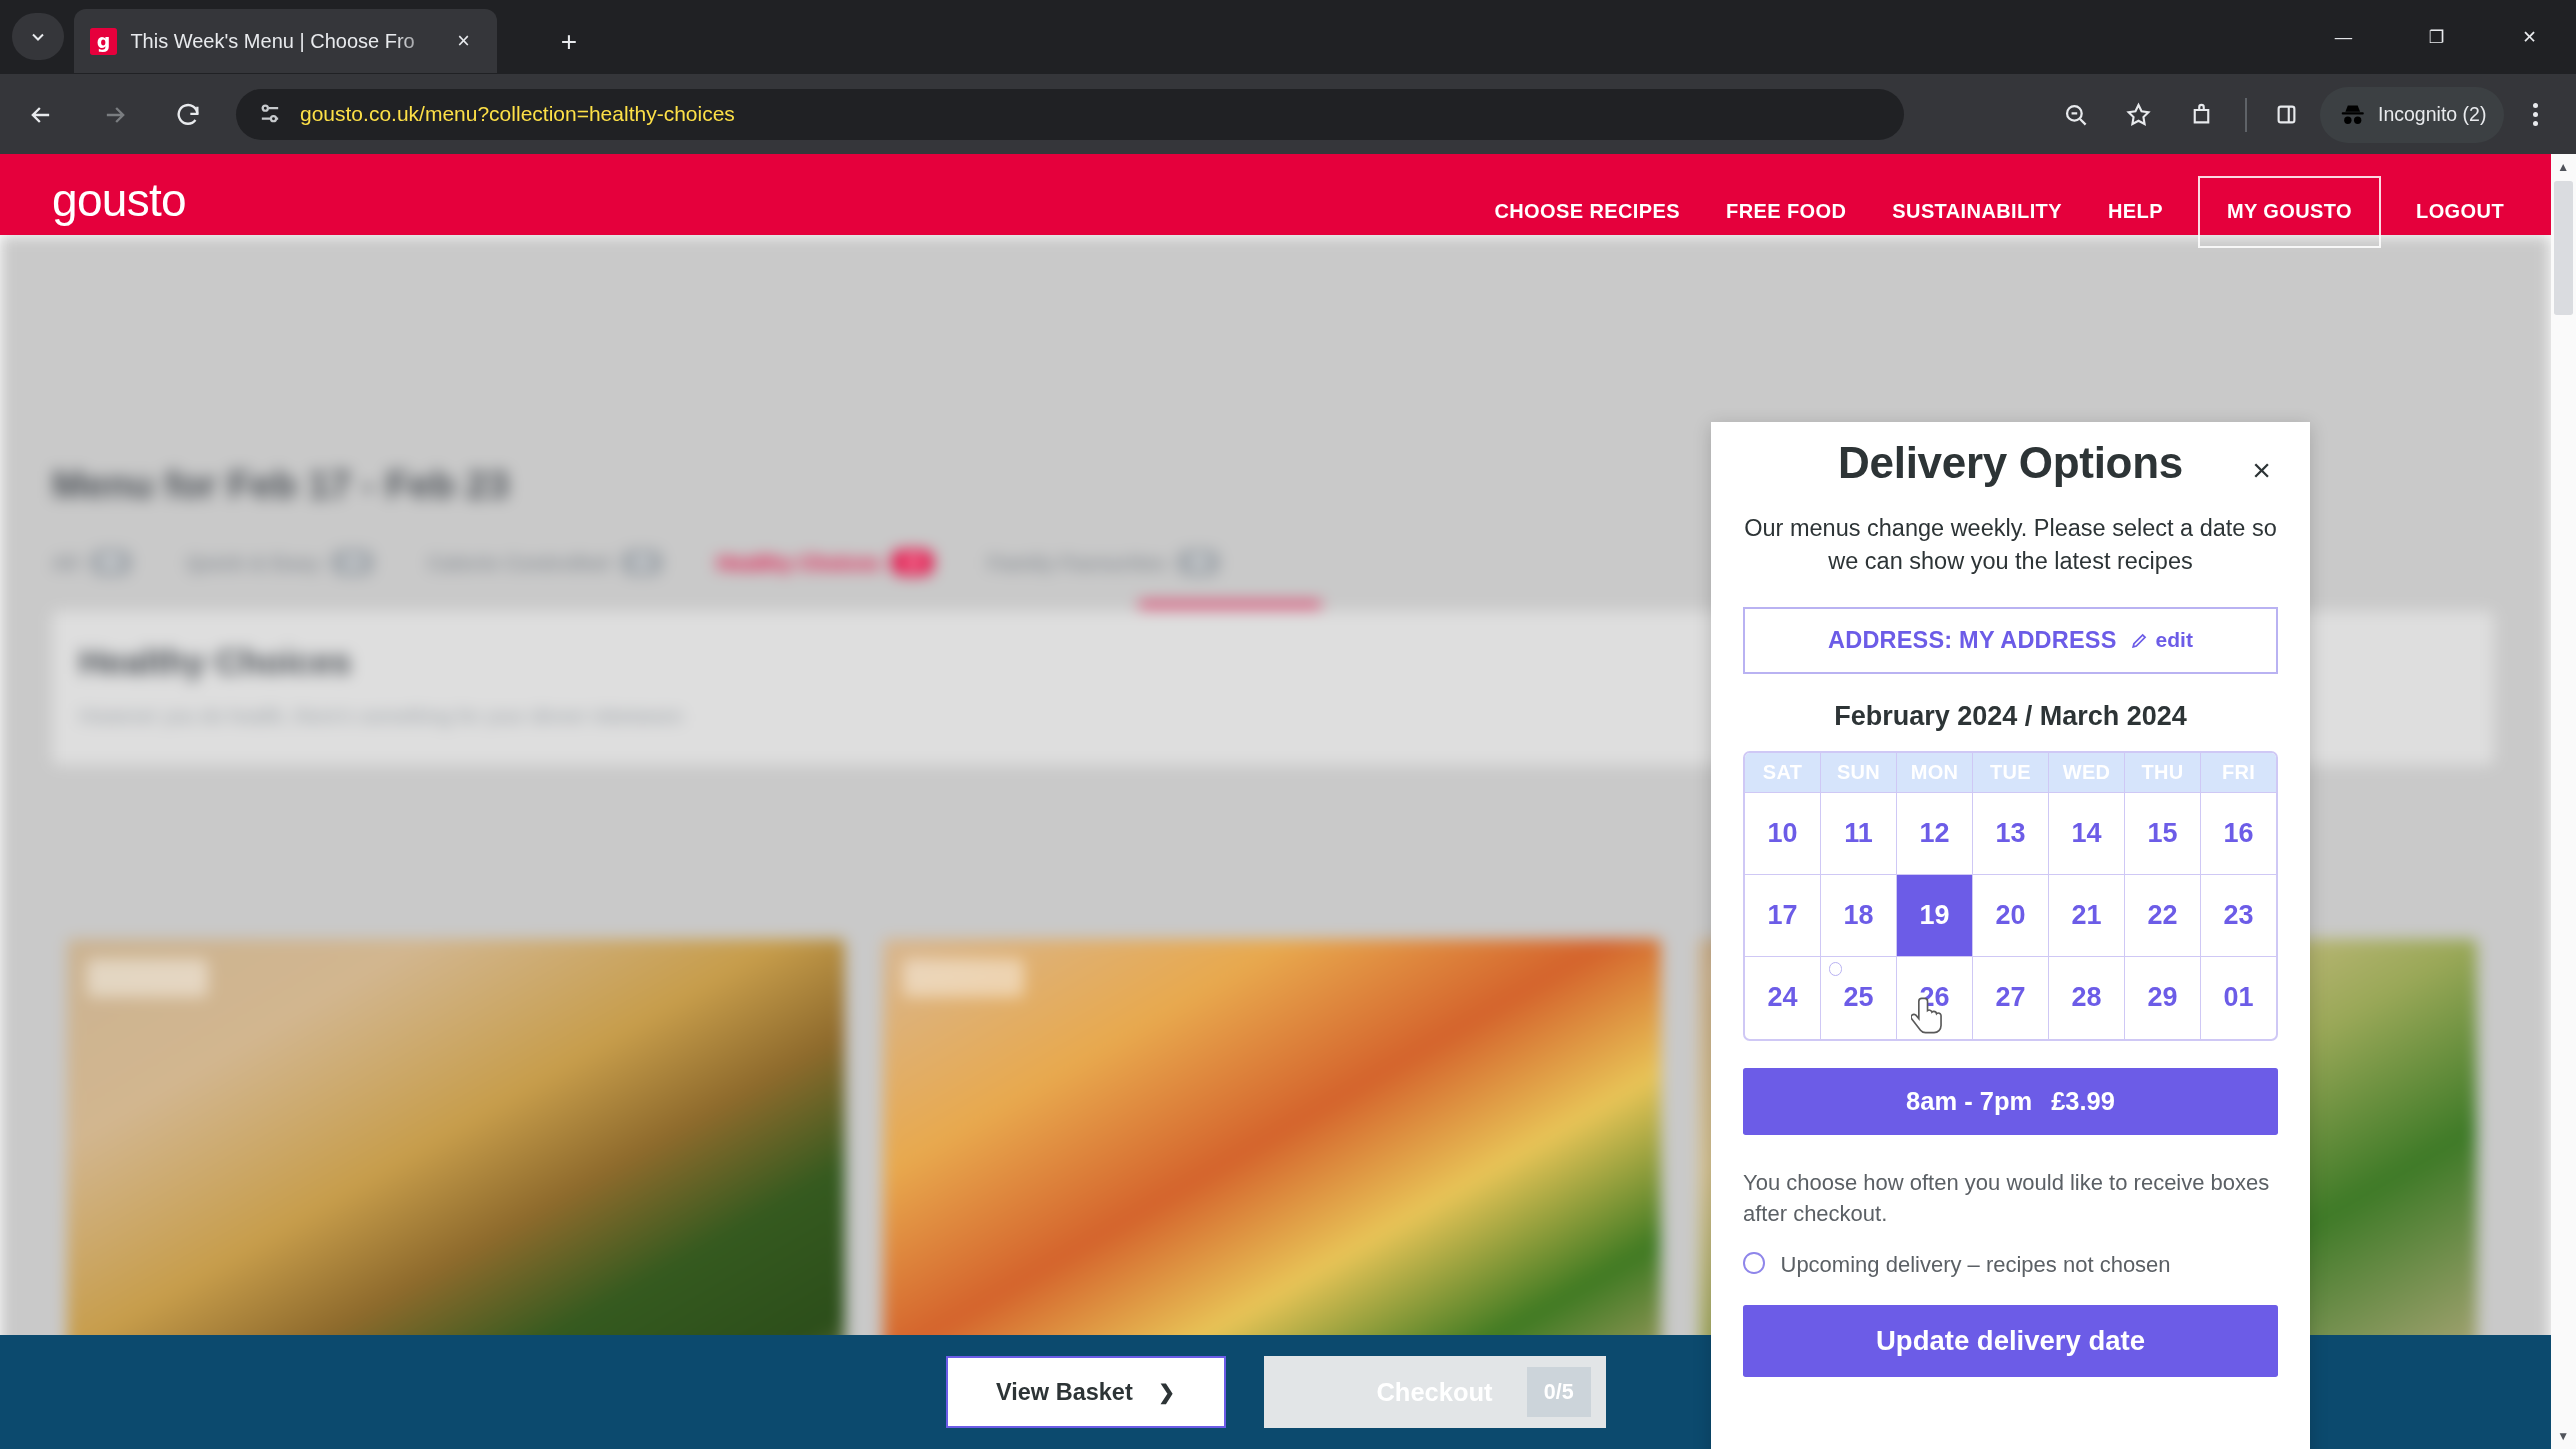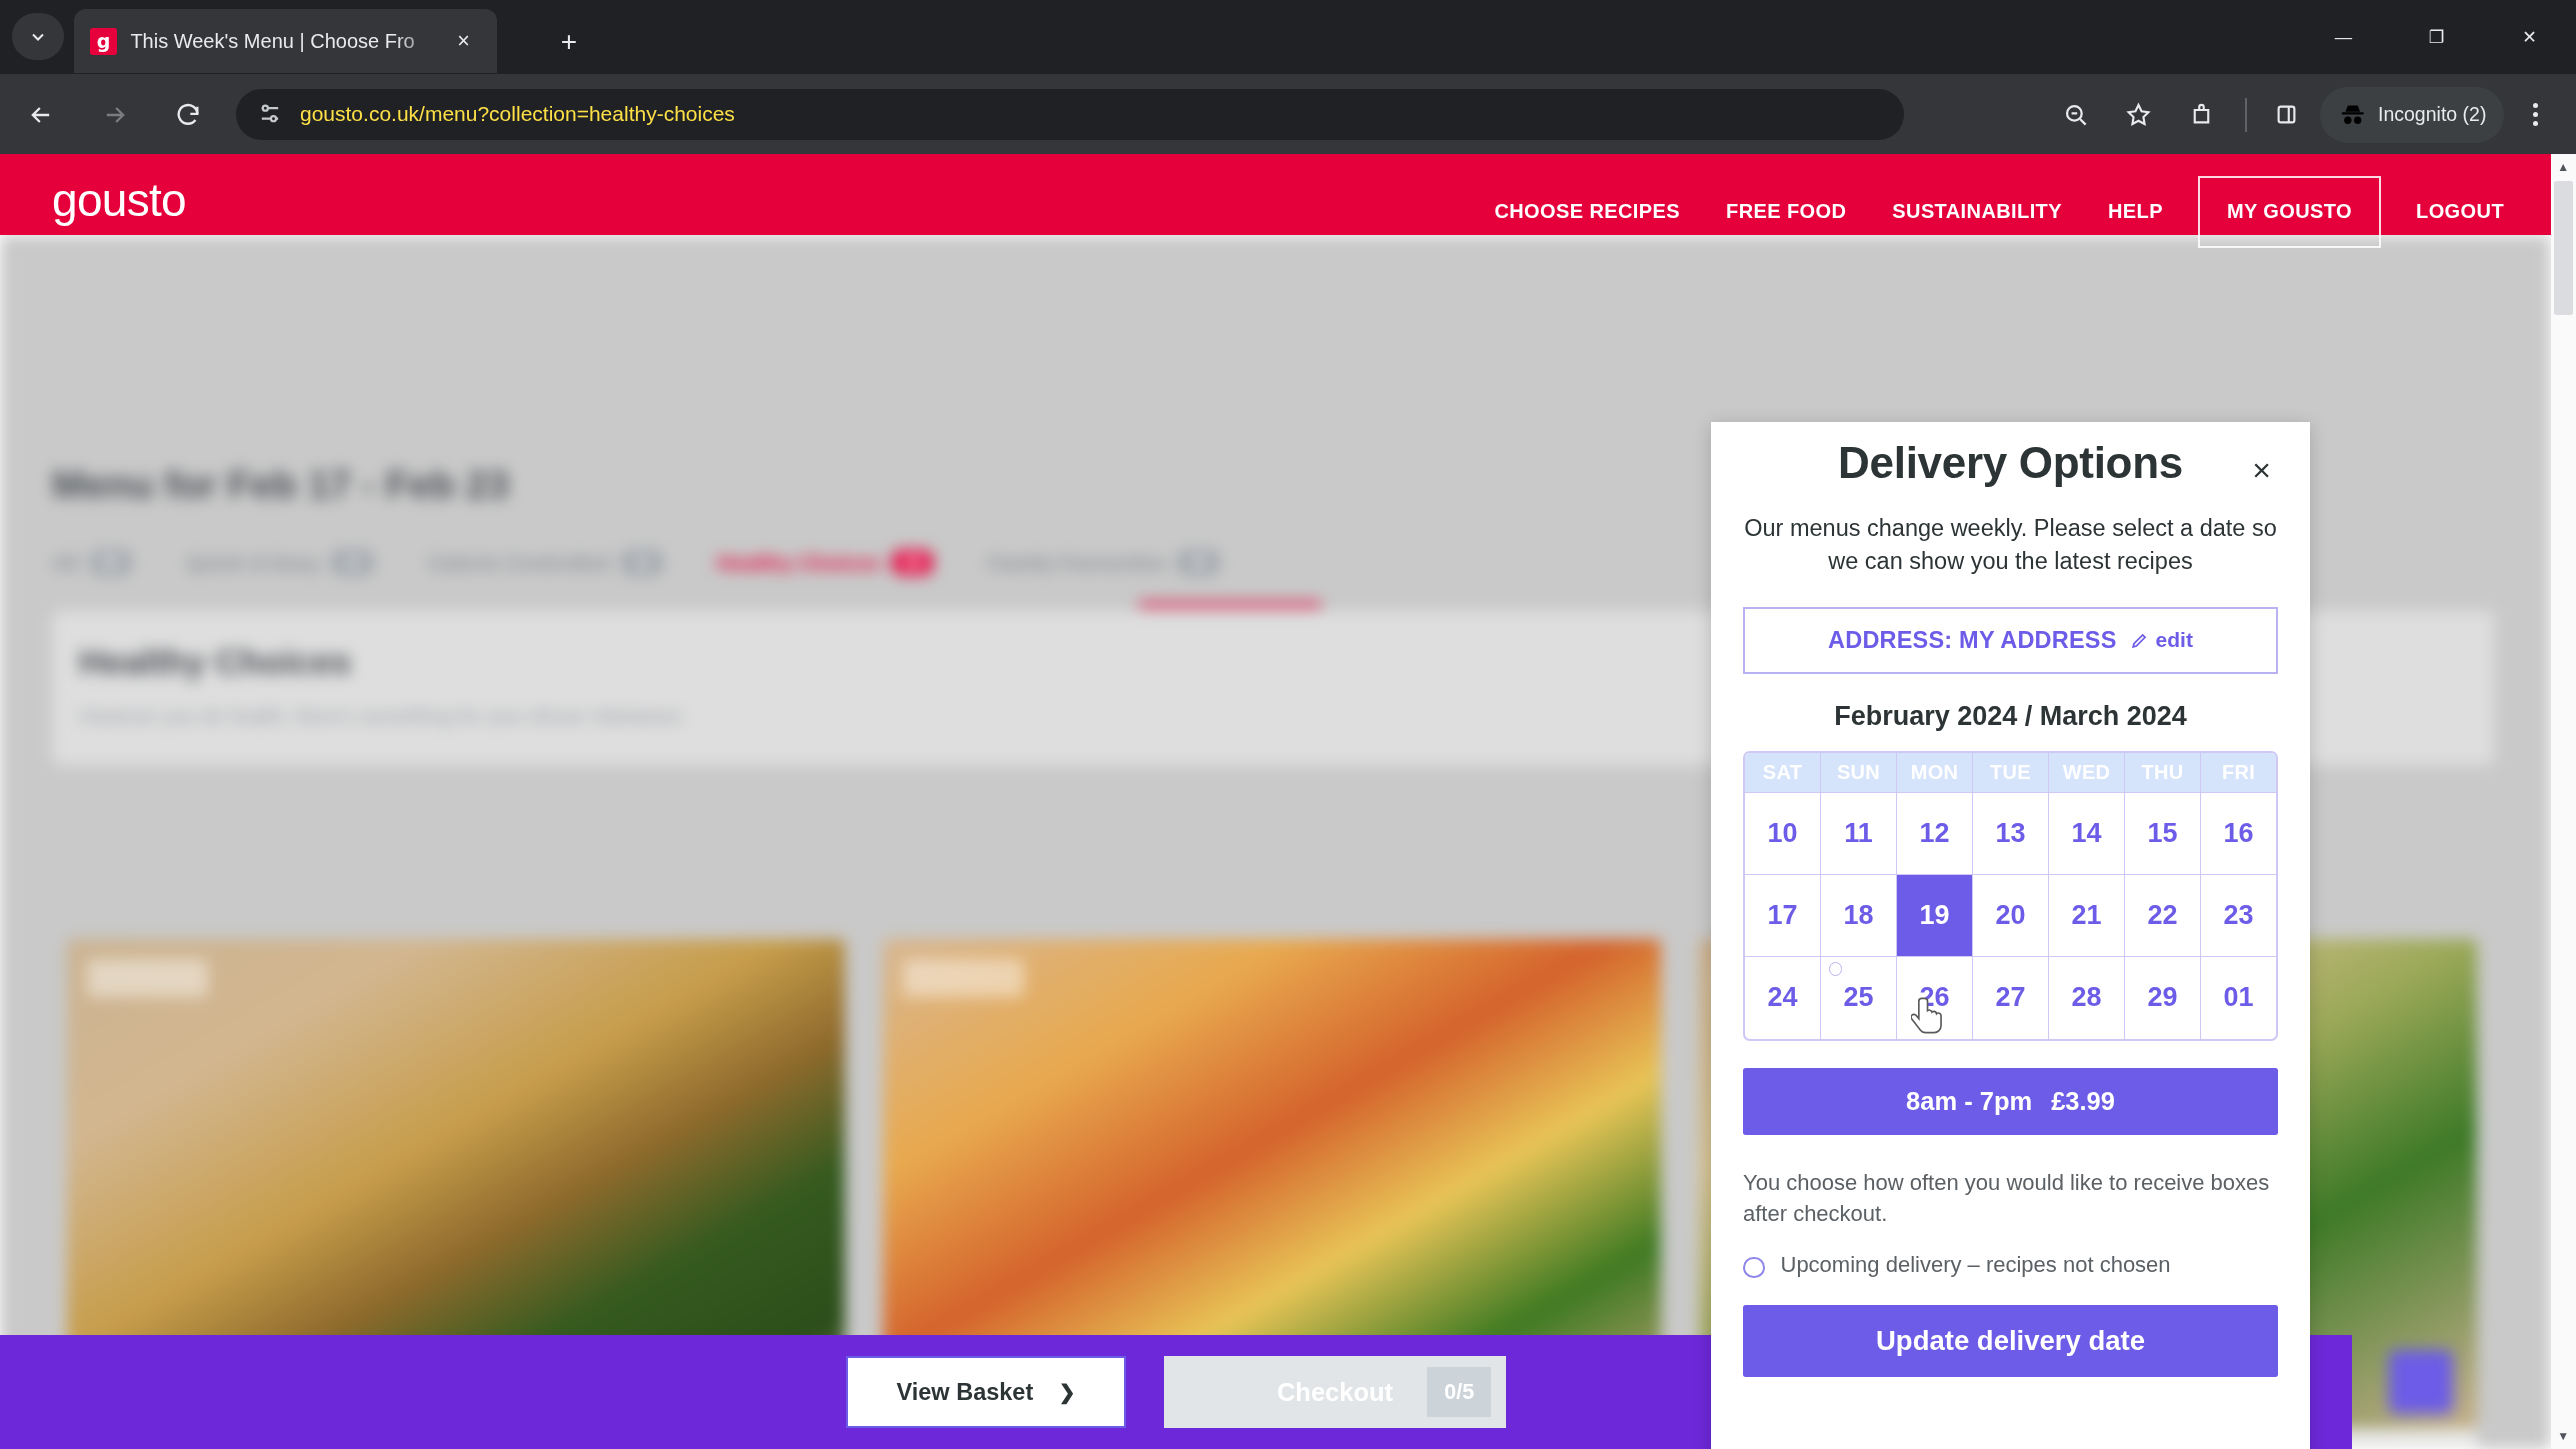--- a/index.html
+++ b/index.html
@@ -158,22 +158,22 @@
   .pb-img .tag { position: absolute; left: 20px; top: 20px; width: 121px; height: 38px; background: rgba(255,255,255,.45); border-radius: 5.4px;}
   .pb-img .fav { position: absolute; right: 24px; bottom: 14.8px; width: 64px; height: 64px; background: #6c5ce7; border-radius: 6.7px; }
   .pb-meta { height: 161px; background: #e9e9e9; padding: 27px; }
 
   .img-a { background: linear-gradient(150deg,#cbb392 0%,#d2b68f 22%,#c79d4b 44%,#8e6a2c 58%,#355a1f 72%,#2c4e1a 88%,#b9a886 100%); }
   .img-b { background: linear-gradient(150deg,#d7b690 0%,#e8a94e 25%,#d4632c 45%,#e8c457 62%,#3f7a22 80%,#caa87c 100%); }
   .img-c { background: linear-gradient(150deg,#cdb08c 0%,#d8c490 25%,#9aa858 48%,#3e7a27 68%,#c7b18c 100%); }
 
   
   .bottombar {
-    position: absolute; left: 0; bottom: 0; width: 2352px; height: 114px;
-    background: #6d28d9; z-index: 6; display: flex; align-items: center; justify-content: center;
+    position: absolute; left: 0; bottom: 0; width: 2551px; height: 114px;
+    background: #0c4a6e; z-index: 6; display: flex; align-items: center; justify-content: center;
   }
   .view-basket {
     width: 280px; height: 72px; background: #fff; border: 2.7px solid #6c5ce7;
     display: flex; align-items: center; justify-content: center; gap: 25.5px;
     color: #2d3436; font-size: 23.5px; font-weight: 700;
   }
   .view-basket .chev { font-size: 20px; }
   .checkout {
     width: 342px; height: 72px; background: #e2e5e7; margin-left: 38px;
     display: flex; align-items: center; justify-content: center;
@@ -246,21 +246,21 @@
     position: absolute; left: 1911px; top: 842px; width: 38px; height: 47px; z-index: 12;
     pointer-events: none;
   }
 
   .slot-btn {
     margin-top: 27px; height: 67px; background: #6c5ce7; color: #fff;
     display: flex; align-items: center; justify-content: center; gap: 19px;
     font-size: 25.5px; font-weight: 700; border-radius: 2.7px;
   }
   .freq-note { margin-top: 33px; font-size: 22px; line-height: 1.4; color: #5b6065; }
-  .radio-row { margin-top: 23px; display: flex; align-items: flex-end; gap: 16px; }
+  .radio-row { margin-top: 23px; display: flex; align-items: flex-start; gap: 16px; }
   .radio-row .rb { width: 21.5px; height: 21.5px; border: 2px solid #8f86ea; border-radius: 50%; flex: 0 0 auto; }
   .radio-row .lbl { font-size: 22px; color: #5b6065; }
   .update-btn {
     margin-top: 27px; height: 72px; background: #6c5ce7; color: #fff;
     display: flex; align-items: center; justify-content: center;
     font-size: 27.5px; font-weight: 700; border-radius: 2.7px;
   }
 </style>
 </head>
 <body>

